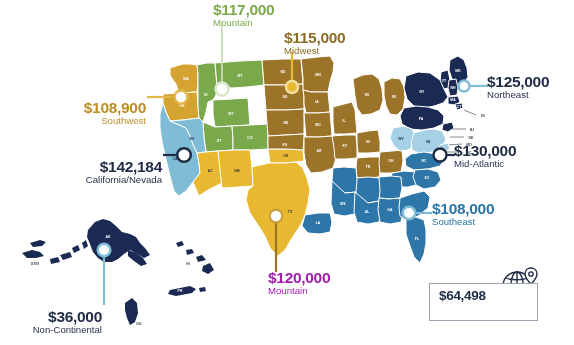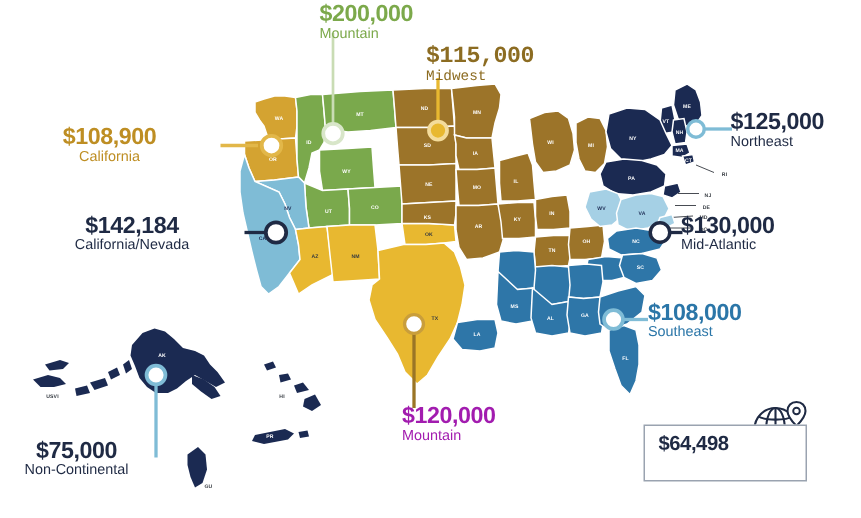--- a/index.html
+++ b/index.html
@@ -19,27 +19,27 @@
   .callout { position:absolute; }
   .amount { font-weight:700; line-height:1.0; letter-spacing:-.3px; white-space:nowrap; }
   .region { line-height:1.12; white-space:nowrap; }
 
   .sz-amt { font-size:15.5px; }
   .sz-reg { font-size:9.6px; }
 
   
   .c-gold   .amount, .c-gold   .region   { color:#BE8E23; }
   .c-green  .amount, .c-green  .region   { color:#7CA94B; }
-  .c-brown  .amount, .c-brown  .region   { color:#8C6C22;font-family:Liberation Mono, monospace; }
+  .c-brown  .amount, .c-brown  .region   { color:#8C6C22; }
   .c-navy   .amount, .c-navy   .region   { color:#1F2A44; }
   .c-blue   .amount, .c-blue   .region   { color:#2B76A8; }
   .c-dkblue .amount, .c-dkblue .region   { color:#1F2A44; }
   .c-swgold .amount, .c-swgold .region   { color:#a21caf; }
 
-  .ta-r { text-align:center; }
+  .ta-r { text-align:right;margin-top:16px; }
   .ta-l { text-align:left; }
 
   
   #outside-box {
     position:absolute; left:429px; top:283px; width:109px; height:38px;
     border:1px solid #9aa3b0; background:#ffffff;text-align:center;
   }
   #outside-box .amount { font-size:13.5px; color:#1F2A44; }
   #outside-box .region { font-size:10px; color:#1F2A44; }
   #globe-icon { position:absolute; left:497px; top:264px; width:44px; height:42px; }
@@ -227,25 +227,25 @@
       <circle cx="440" cy="155" r="6.5" fill="#FFFFFF" stroke="#1F2A44" stroke-width="2.3"></circle>
       <circle cx="409" cy="213" r="6.3" fill="#FFFFFF" stroke="#7FBCD6" stroke-width="2.5"></circle>
       <circle cx="276" cy="216" r="6.3" fill="#FFFFFF" stroke="#C99E3B" stroke-width="2.2"></circle>
       <circle cx="184" cy="155" r="6.8" fill="#FFFFFF" stroke="#1F2A44" stroke-width="2.5"></circle>
       <circle cx="104" cy="250" r="6.3" fill="#FFFFFF" stroke="#7FBCD6" stroke-width="2.5"></circle>
     </g>
   </svg>
 
   <div class="callout ta-r c-gold" style="left:0px; top:84px; width:146px;">
     <div class="amount sz-amt">$108,900</div>
-    <div class="region sz-reg">California</div>
+    <div class="region sz-reg">Southwest</div>
   </div>
 
   <div class="callout ta-l c-green" style="left:213px; top:2px; width:140px;">
-    <div class="amount sz-amt">$200,000</div>
+    <div class="amount sz-amt">$117,000</div>
     <div class="region sz-reg">Mountain</div>
   </div>
 
   <div class="callout ta-l c-brown" style="left:284px; top:30px; width:140px;">
     <div class="amount sz-amt">$115,000</div>
     <div class="region sz-reg">Midwest</div>
   </div>
 
   <div class="callout ta-l c-navy" style="left:487px; top:74px; width:90px;">
     <div class="amount sz-amt">$125,000</div>
@@ -266,21 +266,21 @@
     <div class="amount sz-amt">$120,000</div>
     <div class="region sz-reg">Mountain</div>
   </div>
 
   <div class="callout ta-r c-navy" style="left:14px; top:143px; width:148px;">
     <div class="amount sz-amt">$142,184</div>
     <div class="region sz-reg">California/Nevada</div>
   </div>
 
   <div class="callout ta-r c-navy" style="left:0px; top:293px; width:102px;">
-    <div class="amount sz-amt">$75,000</div>
+    <div class="amount sz-amt">$36,000</div>
     <div class="region sz-reg">Non-Continental</div>
   </div>
 
   <svg id="globe-icon" viewBox="0 0 44 42">
     <g fill="none" stroke="#1F2A44" stroke-width="1.4">
       <circle cx="20" cy="22" r="14"></circle>
       <ellipse cx="20" cy="22" rx="6.2" ry="14"></ellipse>
       <line x1="6" y1="22" x2="34" y2="22"></line>
       <path d="M8.5 13.5 C13 16.5, 27 16.5, 31.5 13.5"></path>
       <path d="M8.5 30.5 C13 27.5, 27 27.5, 31.5 30.5"></path>

